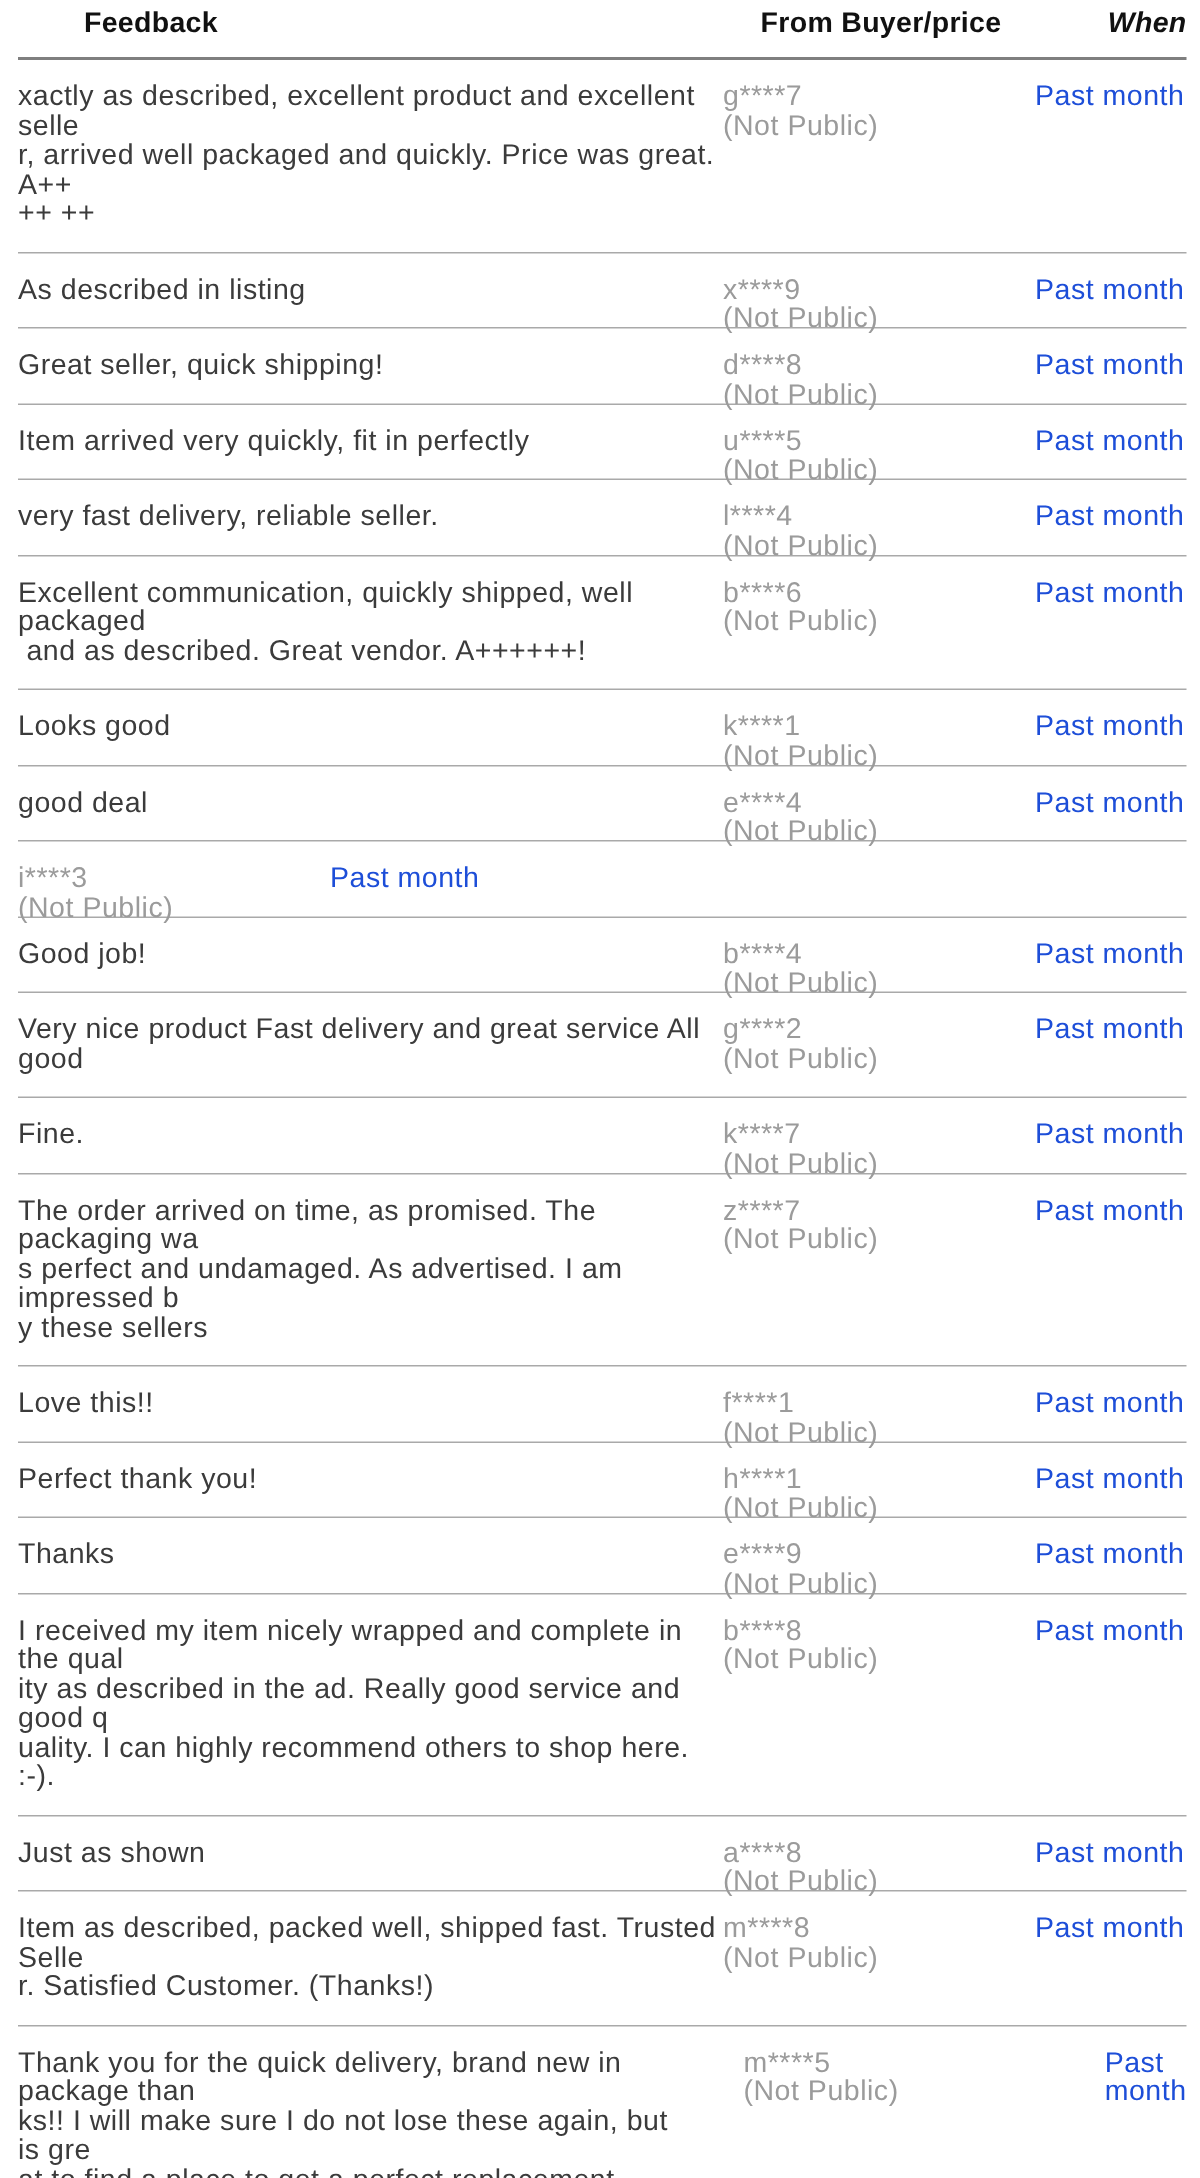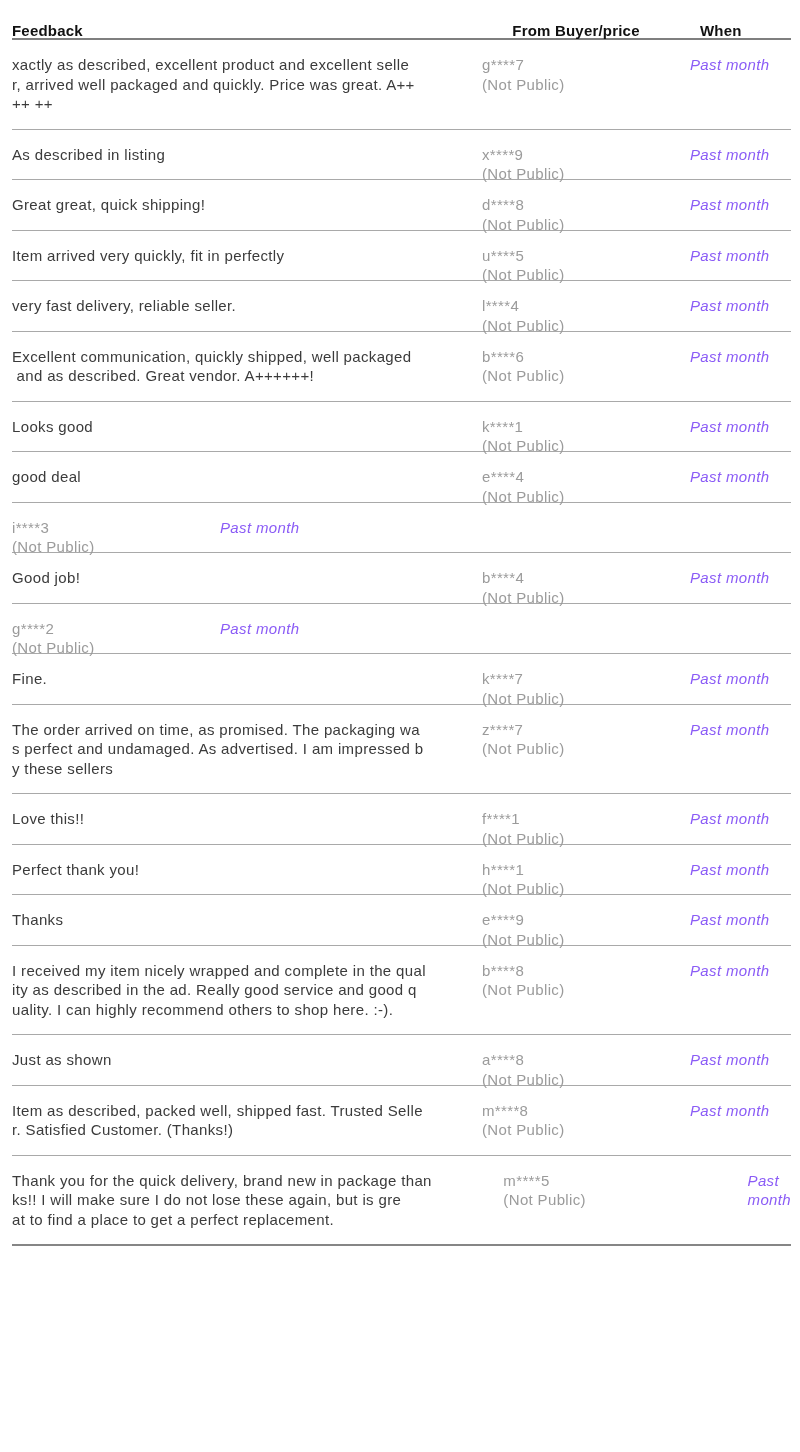--- a/index.html
+++ b/index.html
@@ -19,63 +19,63 @@
     border-bottom: 2px solid #868686;
   }
   .header-row {
     display: flex;
     align-items: flex-start;
     height: 40px;
     box-sizing: border-box;
     border-bottom: 2px solid #7f7f7f;
   }
   .header-cell {
-    font-size: 15px;
+    font-size: 19px;
     font-weight: bold;
     color: #111111;
     letter-spacing: 0.2px;
-    padding-top: 20px;
+    padding-top: 5px;
     line-height: 22px;
     white-space: nowrap;
+    margin-left: 44px;
   }
   .h-feedback { width: 440px; }
   .h-buyer    { width: 248px; text-align: center; }
-  .h-when     { flex: 1; }
+  .h-when     { flex: 1; font-style: italic; }
 
   .row {
     display: flex;
     align-items: flex-start;
     padding: 15px 0;
     border-bottom: 1px solid #a9a9a9;
   }
   .rows .row:last-child {
     border-bottom: none;
     gap: 48px;
   }
   .cell {
-    font-size: 15px;
+    font-size: 19px;
     line-height: 19.5px;
     letter-spacing: 0.35px;
   }
   .c-feedback {
     width: 470px;
     color: #3b3b3b;
     white-space: pre-wrap;
     word-break: break-word;
   }
   .c-buyer {
     width: 208px;
     height: 19.5px;      
     overflow: visible;
     color: #9b9b9b;
   }
   .c-when {
     flex: 1;
-    color: #8b5cf6;
-    font-style: italic;
+    color: #1d4ed8;
   }
   .buyer-id, .not-public { display: block; }
 </style>
 </head>
 <body>
 
 <div class="feedback-table">
   <div class="header-row">
     <div class="header-cell h-feedback">Feedback</div>
     <div class="header-cell h-buyer">From Buyer/price</div>
@@ -100,21 +100,21 @@
     <div class="cell c-buyer">
       <span class="buyer-id">x****9</span>
       <span class="not-public">(Not Public)</span>
     </div>
     <div class="cell c-when">
       <span>Past month</span>
     </div>
   </div>
 
   <div class="row">
-    <div class="cell c-feedback">Great great, quick shipping!</div>
+    <div class="cell c-feedback">Great seller, quick shipping!</div>
     <div class="cell c-buyer">
       <span class="buyer-id">d****8</span>
       <span class="not-public">(Not Public)</span>
     </div>
     <div class="cell c-when">
       <span>Past month</span>
     </div>
   </div>
 
   <div class="row">
@@ -188,20 +188,21 @@
     <div class="cell c-buyer">
       <span class="buyer-id">b****4</span>
       <span class="not-public">(Not Public)</span>
     </div>
     <div class="cell c-when">
       <span>Past month</span>
     </div>
   </div>
 
   <div class="row">
+    <div class="cell c-feedback">Very nice product Fast delivery and great service All good</div>
     <div class="cell c-buyer">
       <span class="buyer-id">g****2</span>
       <span class="not-public">(Not Public)</span>
     </div>
     <div class="cell c-when">
       <span>Past month</span>
     </div>
   </div>
 
   <div class="row">

